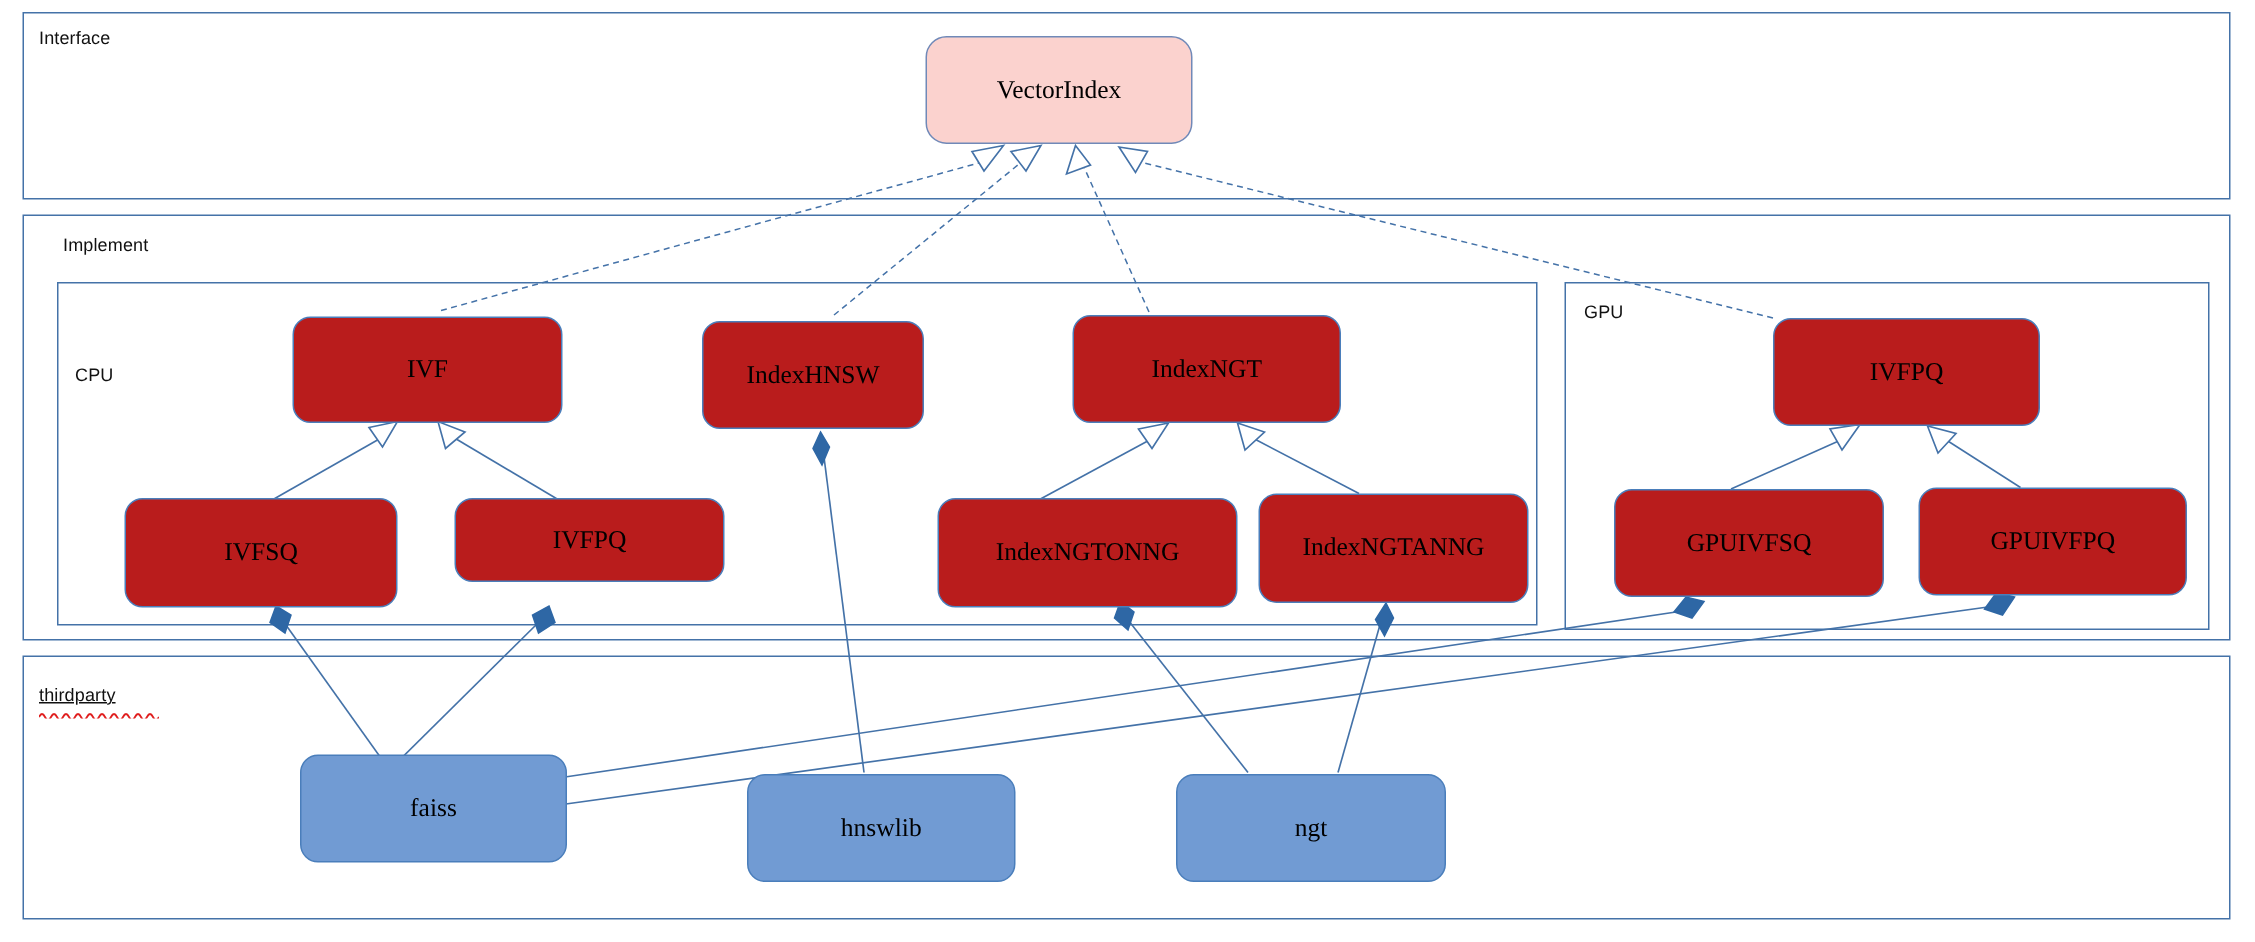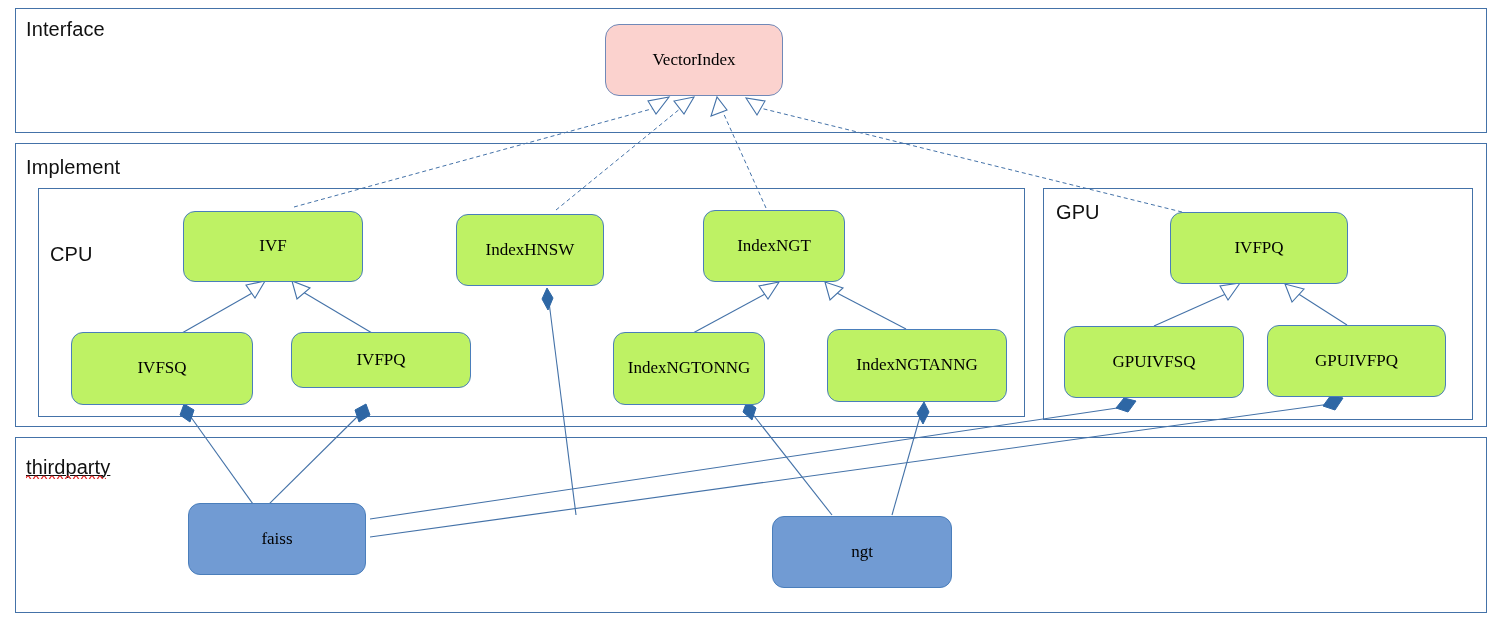--- a/index.html
+++ b/index.html
@@ -3,51 +3,51 @@
 <meta charset="utf-8">
 <style>
   html,body{margin:0;padding:0;background:#ffffff;}
   body{width:1503px;height:628px;position:relative;overflow:hidden;
        font-family:"Liberation Sans",sans-serif;}
   #stage{position:absolute;left:0;top:0;width:1503px;height:628px;}
 
   
   .group{position:absolute;box-sizing:border-box;border:1px solid #4472a8;background:transparent;}
   .group-label{position:absolute;font-family:"Liberation Sans",sans-serif;
-               font-size:20px;color:#111111;white-space:nowrap;letter-spacing:.1px;}
+               font-size:12px;color:#111111;white-space:nowrap;letter-spacing:.1px;}
   .group-label.underlined{text-decoration:underline;text-decoration-thickness:1px;}
   .spell{position:absolute;height:5px;pointer-events:none;}
 
   
   .node{position:absolute;box-sizing:border-box;border:1px solid #4a7ebb;
         border-radius:12px;display:flex;align-items:center;justify-content:center;
         font-family:"Liberation Serif",serif;font-size:17px;color:#000000;
-        text-align:center;line-height:1.1;}
+        text-align:center;line-height:1.1;margin-left:12px;}
   .node.iface{background:#fbd2ce;border-color:#7089b8;border-radius:14px;}
-  .node.impl{background:#bef264;border-color:#4a7ebb;}
+  .node.impl{background:#b91c1c;border-color:#4a7ebb;}
   .node.lib{background:#719bd3;border-color:#4a7ebb;}
 
   
   #edges{position:absolute;left:0;top:0;width:1503px;height:628px;
          pointer-events:none;overflow:visible;}
   .edge{fill:none;stroke:#4472a8;stroke-width:1.1;}
   .edge.dashed{stroke-dasharray:4 3;stroke-width:1;}
   .head-open{fill:#ffffff;stroke:#4472a8;stroke-width:1.1;}
   .diamond{fill:#2e67a5;stroke:#2e67a5;stroke-width:1;}
 </style>
 </head>
 <body>
 
 <div id="stage">
 
   <div class="group" style="left:15px;top:8px;width:1472px;height:125px;"></div>
   <div class="group-label" style="left:26px;top:18px;">Interface</div>
 
   <div class="group" style="left:15px;top:143px;width:1472px;height:284px;"></div>
-  <div class="group-label" style="left:26px;top:156px;">Implement</div>
+  <div class="group-label" style="left:42px;top:156px;">Implement</div>
 
   <div class="group" style="left:38px;top:188px;width:987px;height:229px;"></div>
   <div class="group-label" style="left:50px;top:201px;margin-top:42px;">CPU</div>
 
   <div class="group" style="left:1043px;top:188px;width:430px;height:232px;"></div>
   <div class="group-label" style="left:1056px;top:201px;">GPU</div>
 
   <div class="group" style="left:15px;top:437px;width:1472px;height:176px;"></div>
   <div class="group-label underlined" style="left:26px;top:456px;">thirdparty</div>
   <svg class="spell" style="left:26px;top:474px;width:80px;" viewBox="0 0 80 5" preserveAspectRatio="none" aria-hidden="true">
@@ -106,27 +106,28 @@
     <path class="diamond" d="M 747,401 L 756,408 L 752,420 L 743,412 Z"></path>
 
     <path class="edge" d="M 921,413 L 892,515"></path>
     <path class="diamond" d="M 924,402 L 929,412 L 923,424 L 917,413 Z"></path>
   </svg>
 
   <div class="node iface" style="left:605px;top:24px;width:178px;height:72px;">VectorIndex</div>
 
   <div class="node impl" style="left:183px;top:211px;width:180px;height:71px;">IVF</div>
   <div class="node impl" style="left:456px;top:214px;width:148px;height:72px;">IndexHNSW</div>
-  <div class="node impl" style="left:703px;top:210px;width:142px;height:72px;">IndexNGT</div>
+  <div class="node impl" style="left:703px;top:210px;width:179px;height:72px;">IndexNGT</div>
 
   <div class="node impl" style="left:71px;top:332px;width:182px;height:73px;text-align:right;">IVFSQ</div>
   <div class="node impl" style="left:291px;top:332px;width:180px;height:56px;">IVFPQ</div>
-  <div class="node impl" style="left:613px;top:332px;width:152px;height:73px;">IndexNGTONNG</div>
+  <div class="node impl" style="left:613px;top:332px;width:200px;height:73px;">IndexNGTONNG</div>
   <div class="node impl" style="left:827px;top:329px;width:180px;height:73px;">IndexNGTANNG</div>
 
   <div class="node impl" style="left:1170px;top:212px;width:178px;height:72px;">IVFPQ</div>
   <div class="node impl" style="left:1064px;top:326px;width:180px;height:72px;text-align:right;">GPUIVFSQ</div>
   <div class="node impl" style="left:1267px;top:325px;width:179px;height:72px;text-align:right;">GPUIVFPQ</div>
 
   <div class="node lib" style="left:188px;top:503px;width:178px;height:72px;">faiss</div>
+  <div class="node lib" style="left:486px;top:516px;width:179px;height:72px;">hnswlib</div>
   <div class="node lib" style="left:772px;top:516px;width:180px;height:72px;">ngt</div>
 
 </div>
 
 </body></html>

